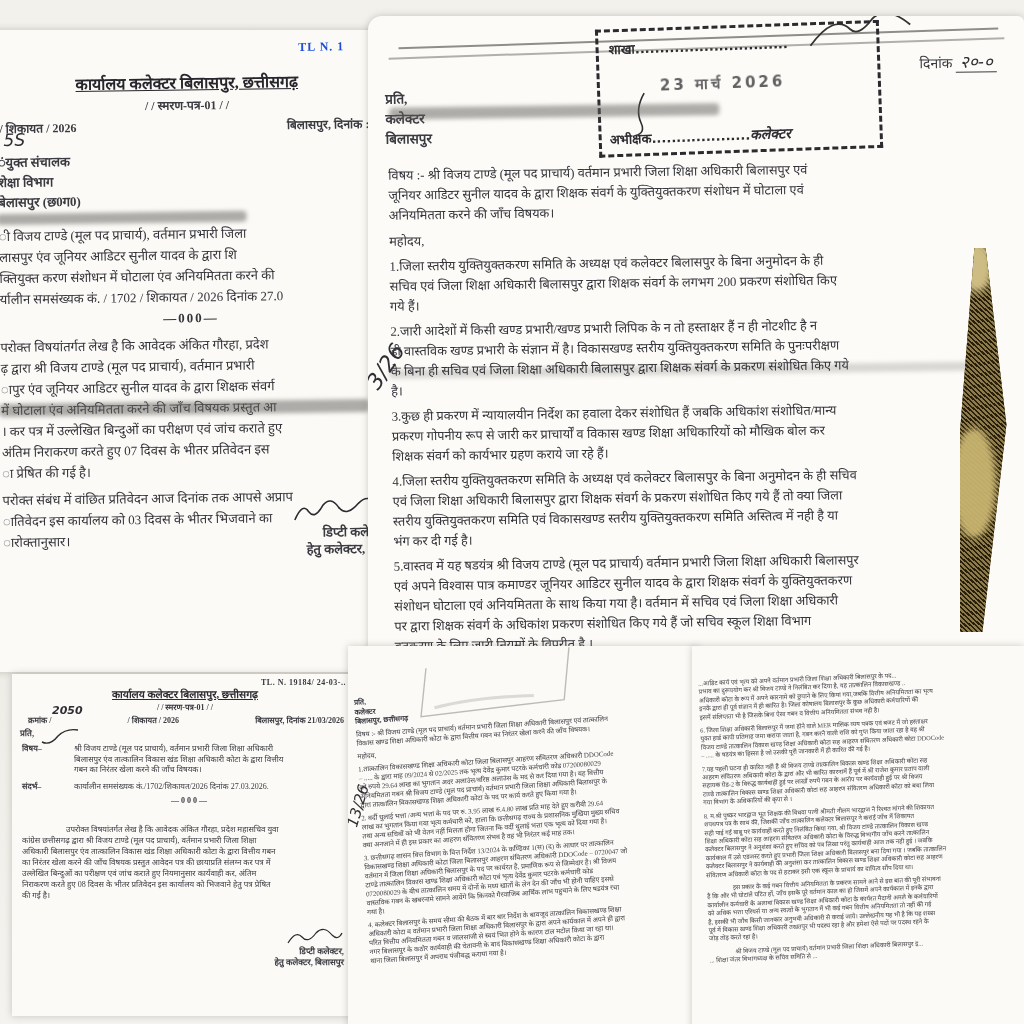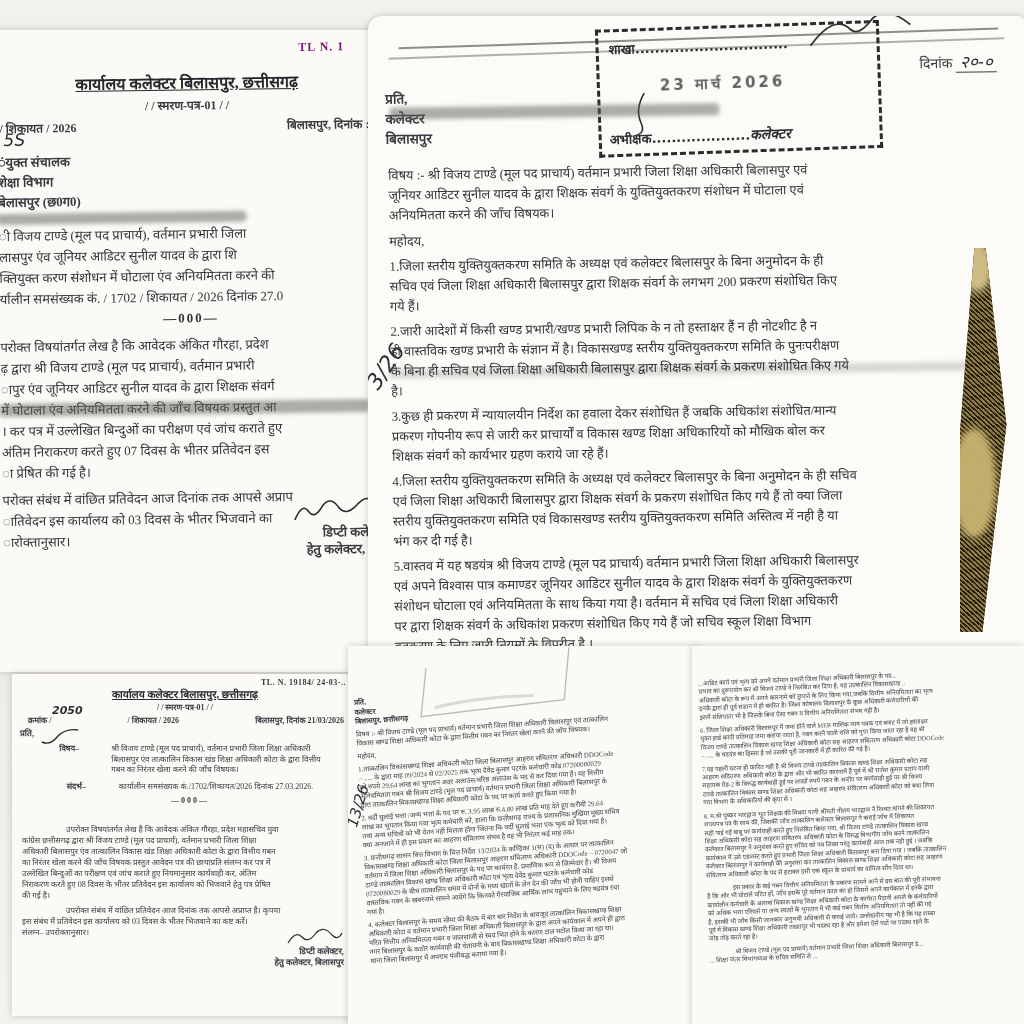--- a/index.html
+++ b/index.html
@@ -12,21 +12,21 @@
   
   .lines div{white-space:nowrap;}
   .u{text-decoration:underline;}
   .hw{font-family:"DejaVu Sans",sans-serif;font-style:italic;color:#2e2e34;}
   .divider{text-align:center;letter-spacing:2px;font-weight:bold;}
   .smudge{position:absolute;background:rgba(95,93,90,.5);filter:blur(2px);border-radius:4px;pointer-events:none;}
   .scanline{position:absolute;height:2px;background:#55524b;opacity:.65;}
   
   .doc1{left:-6px;top:30px;width:384px;height:642px;}
   .doc1 .inner{transform:rotate(-0.8deg);transform-origin:40% 0;}
-  .d1-tl{position:absolute;right:34px;top:12px;font-weight:bold;font-size:12px;letter-spacing:1px;color:#701a75;}
+  .d1-tl{position:absolute;right:34px;top:12px;font-weight:bold;font-size:12px;letter-spacing:1px;color:#1d4ed8;}
   .d1-hdr{margin-top:42px;text-align:center;font-size:16px;font-weight:bold;color:#26262c;}
   .d1-memo{text-align:center;font-size:12px;font-weight:bold;margin-top:3px;}
   .d1-hand{position:absolute;left:8px;top:98px;font-size:17px;}
   .d1-row{display:flex;justify-content:space-between;font-size:12px;font-weight:600;margin-top:4px;padding:0 10px 0 4px;}
   .d1-addr{margin:16px 0 0 2px;font-size:13px;font-weight:600;line-height:20px;}
   .d1-body{font-size:13px;line-height:21px;margin-left:2px;color:#33333a;}
   .d1-intro{margin-top:13px;}
   .d1-par{margin-top:6px;}
   .d1-sig{position:absolute;right:6px;top:470px;text-align:right;font-size:13px;font-weight:600;line-height:17px;}
   .sigsvg{display:block;margin-left:auto;}
@@ -59,21 +59,21 @@
                  border-radius:50%;filter:blur(3px);}
   
   .doc3{left:12px;top:674px;width:346px;height:342px;z-index:6;}
   .d3-tl{position:absolute;right:12px;top:4px;font-size:8px;font-weight:bold;letter-spacing:.5px;}
   .d3-hdr{margin-top:13px;text-align:center;font-size:10.5px;font-weight:bold;color:#2a2a30;}
   .d3-memo{text-align:center;font-size:8px;font-weight:bold;}
   .d3-kram{position:relative;display:flex;justify-content:space-between;font-size:8px;font-weight:600;padding:2px 14px 0 16px;}
   .d3-hand2050{position:absolute;left:40px;top:-8px;font-size:11px;}
   .d3-prati{margin:2px 0 0 8px;font-size:8.5px;font-weight:600;}
   .d3-addr{margin:-2px 0 0 62px;font-size:8.5px;font-weight:600;line-height:11px;}
-  .d3-subj{display:flex;margin:6px 0 0 10px;font-size:8px;line-height:10.5px;justify-content:center;}
+  .d3-subj{display:flex;margin:6px 0 0 10px;font-size:8px;line-height:10.5px;}
   .d3-subj .lbl{width:52px;flex:none;font-weight:600;}
   .d3-body{font-size:8px;line-height:11px;margin-left:10px;color:#3b3b42;}
   .d3-par1{margin-top:18px;}
   .d3-par1 div:first-child,.d3-par2 div:first-child{text-indent:44px;}
   .d3-par2{margin-top:4px;}
   .d3-sig{position:absolute;right:14px;bottom:48px;text-align:right;font-size:8.5px;font-weight:600;line-height:11px;}
   .d3-check{position:absolute;left:28px;top:52px;}
   
   .doc4{left:348px;top:646px;width:350px;height:400px;z-index:6;}
   .doc4 .inner{transform:rotate(-3.6deg);transform-origin:6% 30%;}
@@ -246,25 +246,20 @@
       <div class="d3-body divider" style="margin-top:3px">—000—</div>
       <div class="d3-body d3-par1 lines">
           <div>उपरोक्त विषयांतर्गत लेख है कि आवेदक अंकित गौरहा, प्रदेश महासचिव युवा</div>
           <div>कांग्रेस छत्तीसगढ़ द्वारा श्री विजय टाण्डे (मूल पद प्राचार्य), वर्तमान प्रभारी जिला शिक्षा</div>
           <div>अधिकारी बिलासपुर एंव तात्कालिन विकास खंड शिक्षा अधिकारी कोटा के द्वारा वित्तीय गबन</div>
           <div>का निरंतर खेला करने की जाँच विषयक प्रस्तुत आवेदन पत्र की छायाप्रति संलग्न कर पत्र में</div>
           <div>उल्लेखित बिन्दुओं का परीक्षण एवं जांच कराते हुए नियमानुसार कार्यवाही कर, अंतिम</div>
           <div>निराकरण करते हुए 08 दिवस के भीतर प्रतिवेदन इस कार्यालय को भिजवाने हेतु पत्र प्रेषित</div>
           <div>की गई है।</div>
         </div>
-      <div class="d3-body d3-par2 lines">
-          <div>उपरोक्त संबंध में वांछित प्रतिवेदन आज दिनांक तक आपसे अप्राप्त है। कृपया</div>
-          <div>इस संबंध में प्रतिवेदन इस कार्यालय को 03 दिवस के भीतर भिजवाने का कष्ट करें।</div>
-          <div>संलग्न–      उपरोक्तानुसार।</div>
-        </div>
       <div class="d3-sig">
         <svg class="sigsvg" width="60" height="18" viewBox="0 0 60 18">
           <path d="M4 15 Q12 2 18 9 Q24 16 32 5 Q40 -3 48 7 Q54 13 58 5" stroke="#2a2a30" stroke-width="1.2" fill="none"></path>
         </svg>
         <div>डिप्टी कलेक्टर,</div>
         <div>हेतु कलेक्टर, बिलासपुर</div>
       </div>
     </div>
   </section>
 

